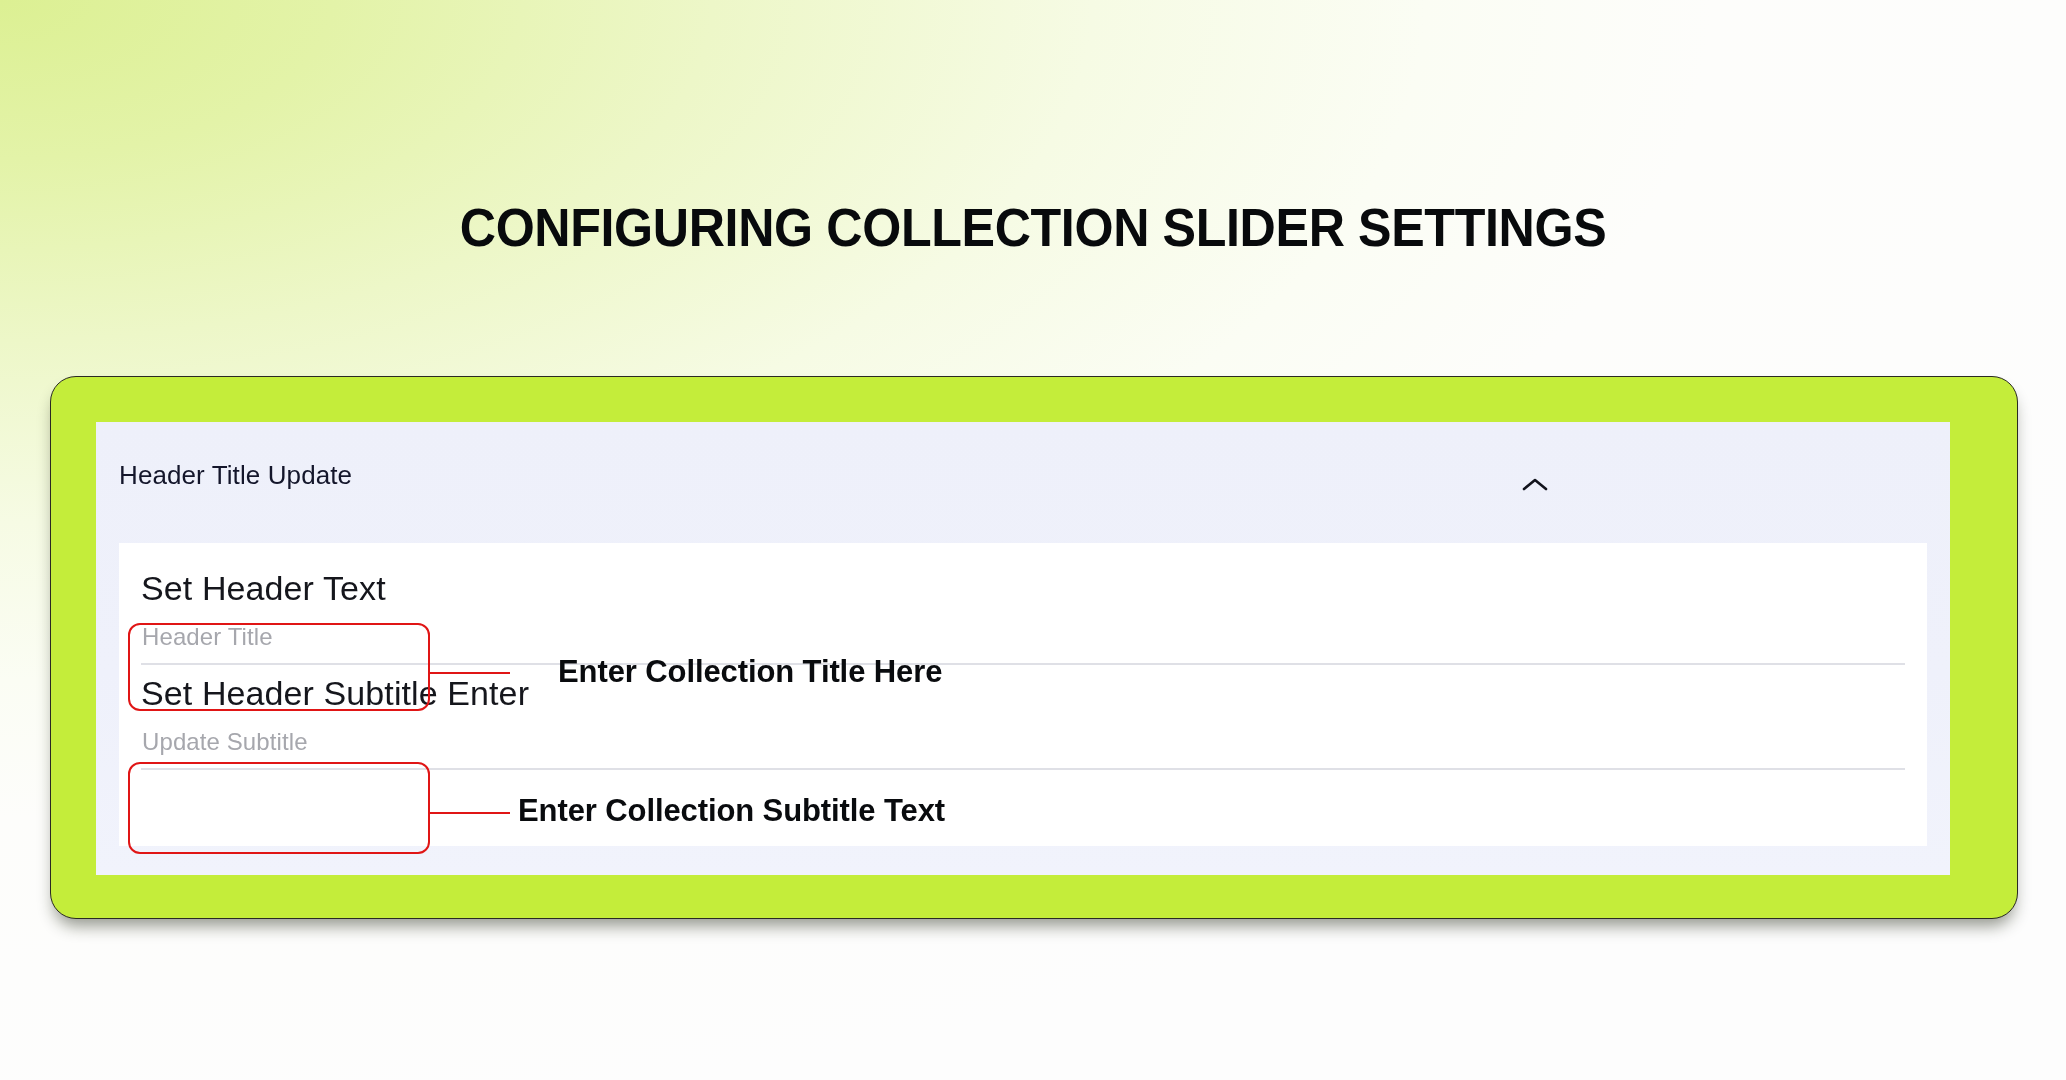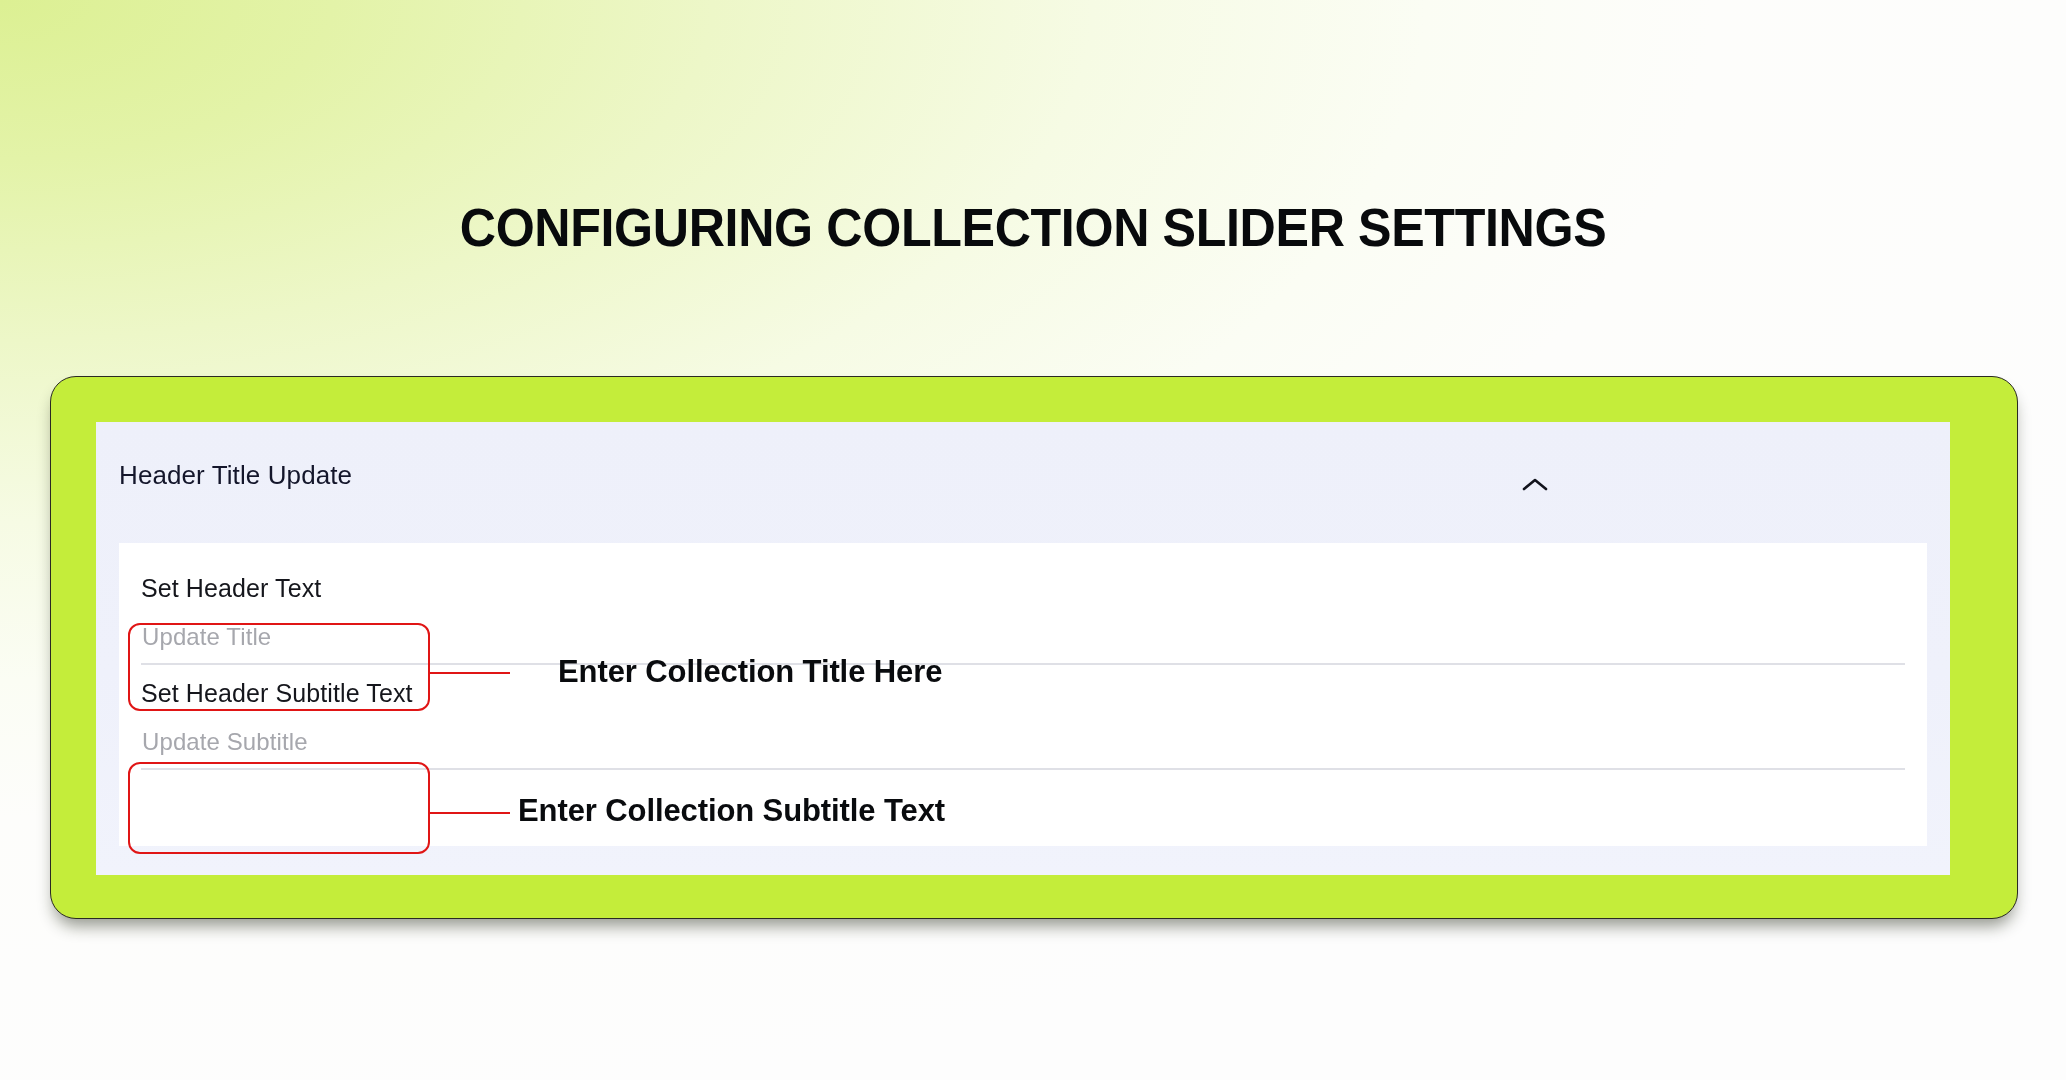--- a/index.html
+++ b/index.html
@@ -107,21 +107,21 @@
     left: 23px;
     top: 121px;
     width: 1808px;
     height: 303px;
     background: #ffffff;
   }
 
   
   .field-label {
     position: absolute;
-    font-size: 25px;
+    font-size: 34px;
     line-height: 29px;
     color: #15161c;
     font-weight: 400;
     letter-spacing: 0.1px;
   }
 
   .field-label.first  { left: 22px; top: 31px; }
   .field-label.second { left: 22px; top: 136px; }
 
   .text-field {
@@ -212,24 +212,24 @@
           <path d="M2 12 L13 3 L24 12" stroke="#12131c" stroke-width="2.6" stroke-linecap="round" stroke-linejoin="round"></path>
         </svg>
       </div>
     </div>
 
     <div class="content-panel">
 
       <div class="field-label first">Set Header Text</div>
 
       <div class="text-field first">
-        <div class="placeholder">Update Title</div>
+        <div class="placeholder">Header Title</div>
       </div>
 
-      <div class="field-label second">Set Header Subtitle Text</div>
+      <div class="field-label second">Set Header Subtitle Enter</div>
 
       <div class="text-field second">
         <div class="placeholder">Update Subtitle</div>
       </div>
 
     </div>
   </div>
 </div>
 
 <div class="anno-box first"></div>

